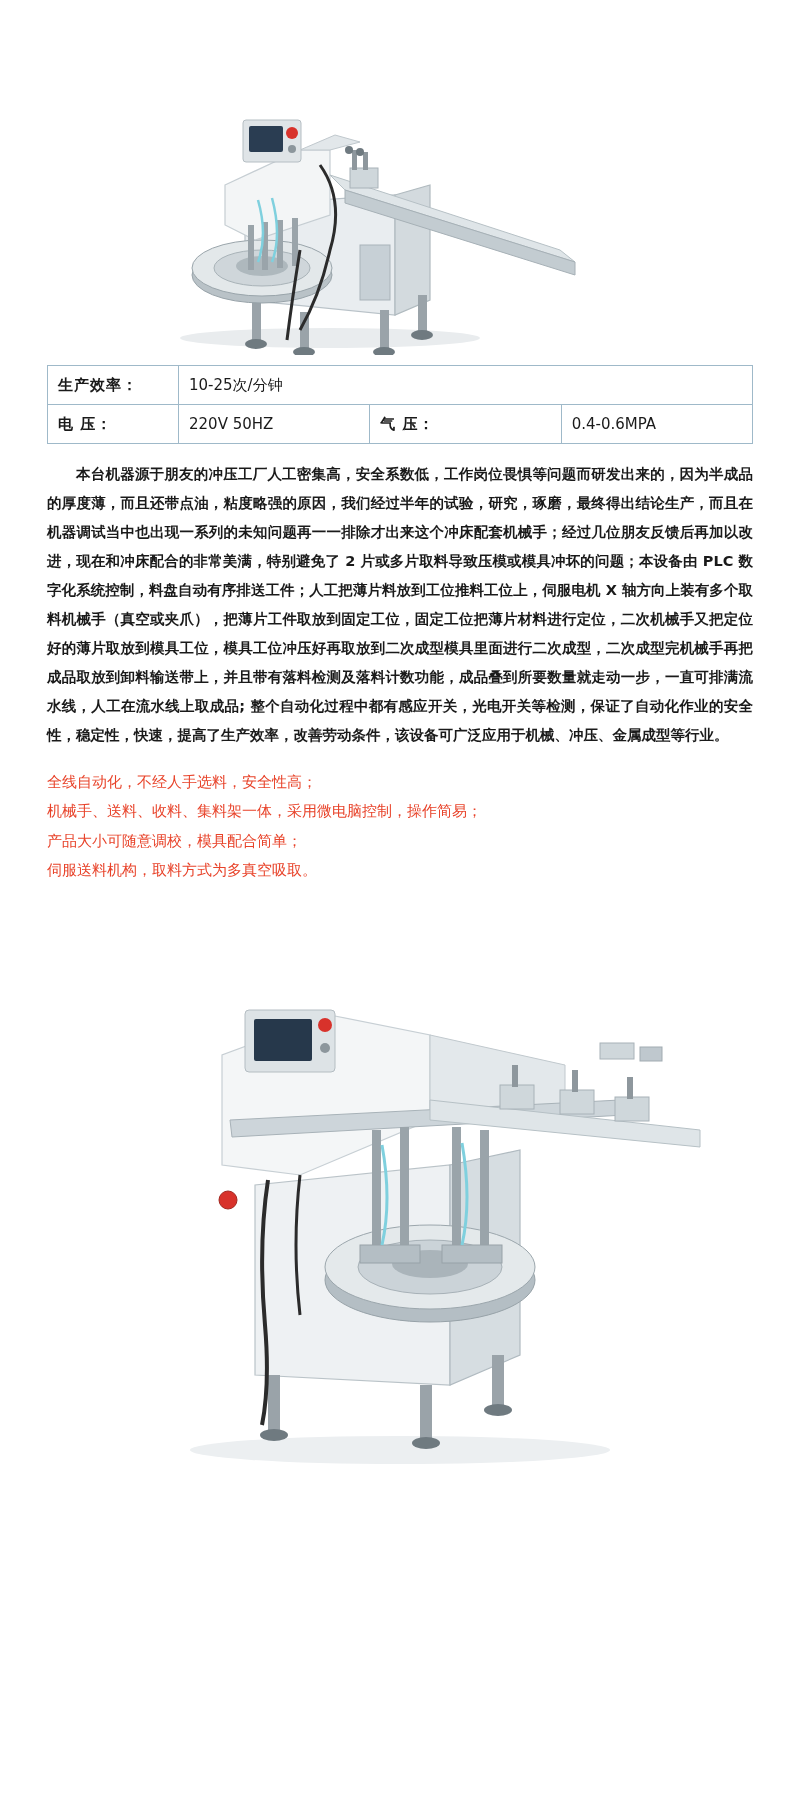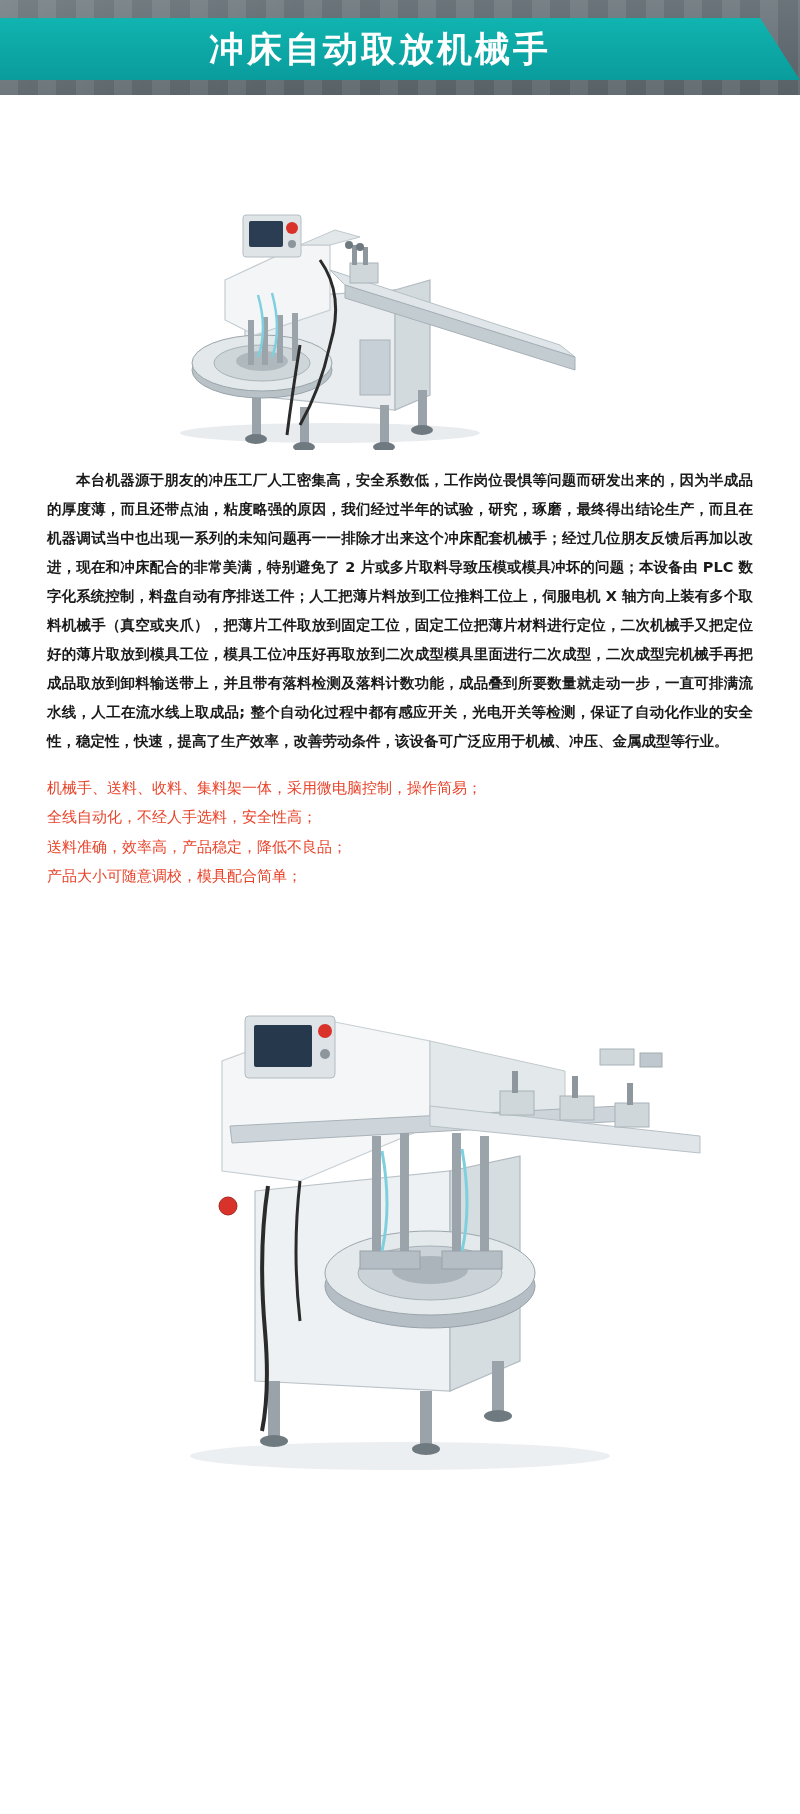--- a/index.html
+++ b/index.html
@@ -133,26 +133,20 @@
   .features div { white-space: nowrap; }
 
   .spacer-30 { height: 30px; }
   .spacer-16 { height: 16px; }
 </style>
 </head>
 <body>
 
 <div class="page">
 
-  <div class="banner">
-    <div class="banner-bg-blur"></div>
-    <div class="banner-ribbon"></div>
-    <div class="banner-ribbon-left"></div>
-    <div class="banner-title">冲床自动取放机械手</div>
-  </div>
 
   <div class="photo-wrap photo-1">
     <svg class="machine-svg" width="800" height="355" viewBox="0 0 800 355" aria-hidden="true">
 
       <rect x="0" y="0" width="800" height="355" fill="#ffffff"></rect>
 
       <ellipse cx="330" cy="338" rx="150" ry="10" fill="#e9ecee"></ellipse>
 
       <g>
 
@@ -208,30 +202,44 @@
       </g>
 
       <path d="M320 165 Q345 200 330 250 Q320 295 300 330" fill="none" stroke="#2b2b2b" stroke-width="3"></path>
       <path d="M300 250 Q292 300 287 340" fill="none" stroke="#2b2b2b" stroke-width="3"></path>
 
       <path d="M258 200 Q268 235 258 262" fill="none" stroke="#7fd0de" stroke-width="2.5"></path>
       <path d="M272 198 Q282 235 272 262" fill="none" stroke="#7fd0de" stroke-width="2.5"></path>
     </svg>
   </div>
 
+  <table class="spec-table">
+    <tbody>
+      <tr>
+        <td class="spec-label">生产效率：</td>
+        <td class="spec-value" colspan="3">10-25次/分钟</td>
+      </tr>
+      <tr>
+        <td class="spec-label">电    压：</td>
+        <td class="spec-value">220V  50HZ</td>
+        <td class="spec-label w-half-label">气    压：</td>
+        <td class="spec-value">0.4-0.6MPA</td>
+      </tr>
+    </tbody>
+  </table>
 
   <div class="body-text">
     <p>本台机器源于朋友的冲压工厂人工密集高，安全系数低，工作岗位畏惧等问题而研发出来的，因为半成品的厚度薄，而且还带点油，粘度略强的原因，我们经过半年的试验，研究，琢磨，最终得出结论生产，而且在机器调试当中也出现一系列的未知问题再一一排除才出来这个冲床配套机械手；经过几位朋友反馈后再加以改进，现在和冲床配合的非常美满，特别避免了 2 片或多片取料导致压模或模具冲坏的问题；本设备由 PLC 数字化系统控制，料盘自动有序排送工件；人工把薄片料放到工位推料工位上，伺服电机 X 轴方向上装有多个取料机械手（真空或夹爪），把薄片工件取放到固定工位，固定工位把薄片材料进行定位，二次机械手又把定位好的薄片取放到模具工位，模具工位冲压好再取放到二次成型模具里面进行二次成型，二次成型完机械手再把成品取放到卸料输送带上，并且带有落料检测及落料计数功能，成品叠到所要数量就走动一步，一直可排满流水线，人工在流水线上取成品; 整个自动化过程中都有感应开关，光电开关等检测，保证了自动化作业的安全性，稳定性，快速，提高了生产效率，改善劳动条件，该设备可广泛应用于机械、冲压、金属成型等行业。</p>
   </div>
 
   <div class="features">
+    <div>全线自动化，不经人手选料，安全性高；</div>
     <div>机械手、送料、收料、集料架一体，采用微电脑控制，操作简易；</div>
-    <div>全线自动化，不经人手选料，安全性高；</div>
-    <div>送料准确，效率高，产品稳定，降低不良品；</div>
     <div>产品大小可随意调校，模具配合简单；</div>
+    <div>伺服送料机构，取料方式为多真空吸取。</div>
   </div>
 
   <div class="spacer-30"></div>
 
   <div class="photo-wrap photo-2">
     <svg class="machine-svg" width="800" height="560" viewBox="0 0 800 560" aria-hidden="true">
       <rect x="0" y="0" width="800" height="560" fill="#ffffff"></rect>
       <ellipse cx="400" cy="535" rx="210" ry="14" fill="#eceff1"></ellipse>
 
       <g>

